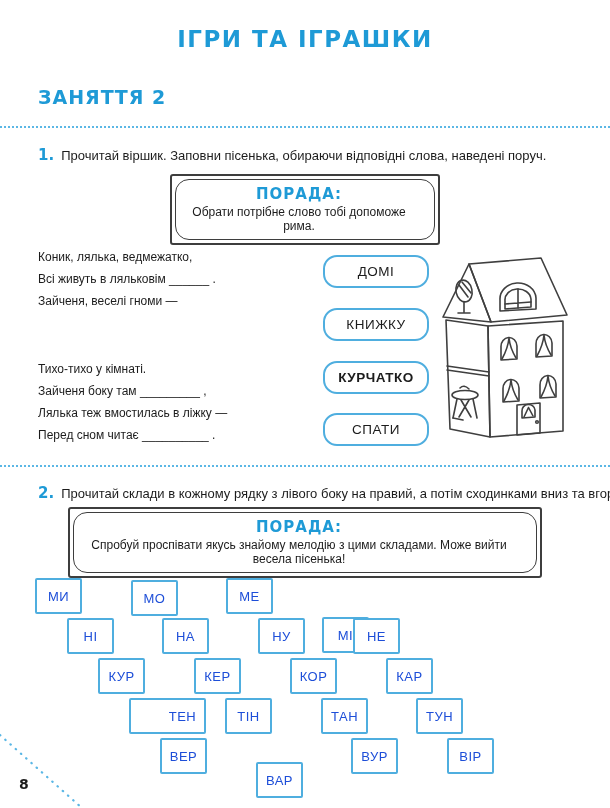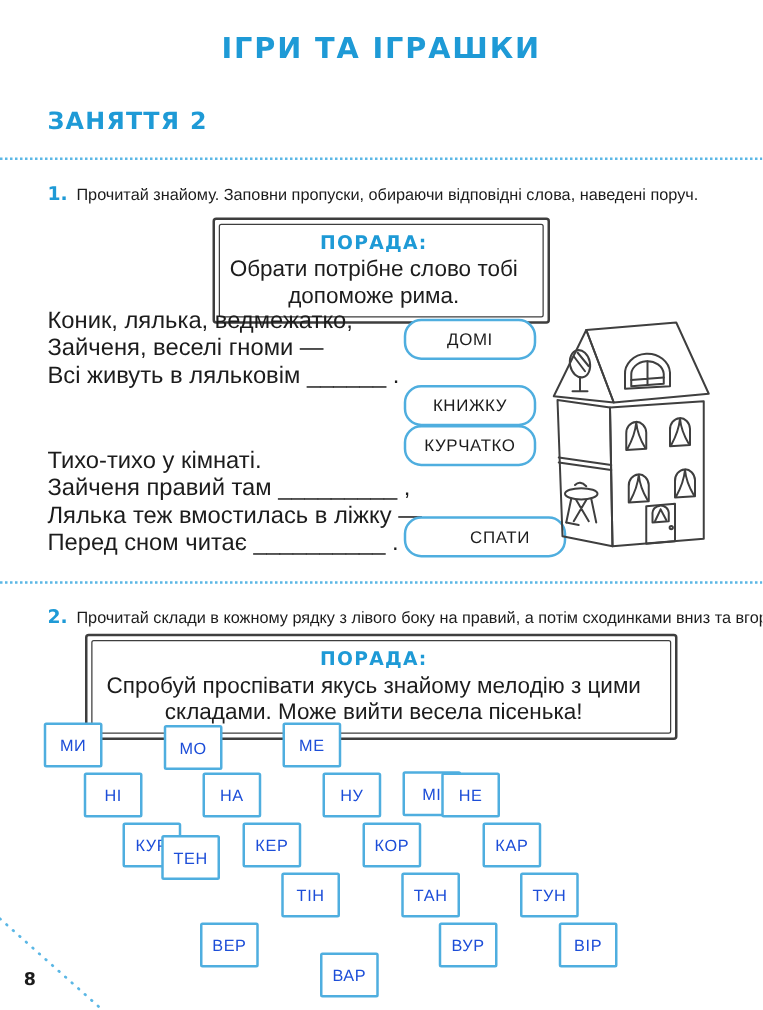--- a/index.html
+++ b/index.html
@@ -13,25 +13,25 @@
   .lesson-title{position:absolute;top:86px;left:38px;font-size:19px;letter-spacing:1px;}
   .dotted-sep{position:absolute;left:0;width:610px;height:0;border-top:2px dotted #5bb7e5;}
   .sep1{top:126px;} .sep2{top:465px;}
   .instruction{position:absolute;left:38px;font-size:13px;color:#1c1c1c;white-space:nowrap;}
   .instr1{top:146px;} .instr2{top:484px;}
   .instruction .num{font-family:"DejaVu Sans", sans-serif;font-weight:bold;color:#1e9ad6;
     font-size:15px;margin-right:7px;}
   .tipbox{position:absolute;border:2px solid #3e3e3e;border-radius:3px;padding:3px;background:#fff;}
   .tip1{left:170px;top:174px;width:260px;}
   .tip2{left:68px;top:507px;width:464px;}
-  .tipbox .inner{border:1.5px solid #3e3e3e;border-radius:2px;padding:5px 18px 6px 6px;text-align:center;}
+  .tipbox .inner{border:1.5px solid #3e3e3e;border-radius:14px;padding:5px 18px 6px 6px;text-align:center;}
   .tip-title{font-family:"DejaVu Sans", sans-serif;font-weight:bold;color:#1e9ad6;
     font-size:15px;letter-spacing:1px;}
-  .tip-text{font-size:18px;color:#1c1c1c;margin-top:2px;}
-  .poem{position:absolute;left:38px;font-size:19px;line-height:22px;color:#1c1c1c;white-space:nowrap;}
+  .tip-text{font-size:12px;color:#1c1c1c;margin-top:2px;}
+  .poem{position:absolute;left:38px;font-size:12px;line-height:22px;color:#1c1c1c;white-space:nowrap;}
   .stanza1{top:246px;} .stanza2{top:358px;}
   .poem p{margin:0;}
   .word-box{position:absolute;left:323px;width:102px;height:29px;border:2px solid #4faedf;
     border-radius:14px;display:flex;align-items:center;justify-content:center;
     font-size:13.5px;letter-spacing:0.5px;color:#1c1c1c;background:#fff;}
   .syl-box{position:absolute;width:43px;height:32px;border:2px solid #4faedf;border-radius:2px;
     display:flex;align-items:center;justify-content:center;font-size:13px;letter-spacing:0.5px;
     color:#1d4ed8;background:#fff;}
   .page-number{position:absolute;left:19px;top:776px;font-family:"DejaVu Sans", sans-serif;
     font-weight:bold;font-size:14px;color:#1c1c1c;}
@@ -42,46 +42,46 @@
 <body>
 
 <div class="page">
 
   <div class="page-title hand">ІГРИ ТА ІГРАШКИ</div>
   <div class="lesson-title hand">ЗАНЯТТЯ 2</div>
 
   <div class="dotted-sep sep1"></div>
 
   <div class="instruction instr1">
-    <span class="num">1.</span><span>Прочитай знайому. Заповни пропуски, обираючи відповідні слова, наведені поруч.</span>
+    <span class="num">1.</span><span>Прочитай віршик. Заповни пісенька, обираючи відповідні слова, наведені поруч.</span>
   </div>
 
   <div class="tipbox tip1">
     <div class="inner">
       <div class="tip-title">ПОРАДА:</div>
       <div class="tip-text">Обрати потрібне слово тобі допоможе рима.</div>
     </div>
   </div>
 
   <div class="poem stanza1">
     <p>Коник, лялька, ведмежатко,</p>
+    <p>Всі живуть в ляльковім ______ .</p>
     <p>Зайченя, веселі гноми —</p>
-    <p>Всі живуть в ляльковім ______ .</p>
   </div>
   <div class="poem stanza2">
     <p>Тихо-тихо у кімнаті.</p>
-    <p>Зайченя правий там _________ ,</p>
+    <p>Зайченя боку там _________ ,</p>
     <p>Лялька теж вмостилась в ліжку —</p>
     <p>Перед сном читає __________ .</p>
   </div>
 
   <div class="word-box" style="top:255px;">ДОМІ</div>
   <div class="word-box" style="top:308px;">КНИЖКУ</div>
-  <div class="word-box" style="top:340px;">КУРЧАТКО</div>
-  <div class="word-box" style="top:413px;padding-left:24px;">СПАТИ</div>
+  <div class="word-box" style="top:361px;font-weight:bold;">КУРЧАТКО</div>
+  <div class="word-box" style="top:413px;">СПАТИ</div>
 
   <svg class="house" width="172" height="220" viewBox="0 0 172 220">
     <g fill="none" stroke="#3f3f3f" stroke-width="1.6" stroke-linejoin="round" stroke-linecap="round">
 
       <path d="M36,22 L108,16 L134,73 L58,80 Z"></path>
       <path d="M36,22 L10,75 L58,80 Z"></path>
 
       <ellipse cx="31" cy="49" rx="8" ry="11" transform="rotate(-12 31 49)"></ellipse>
       <path d="M26,43 L35,55 M29,40 L38,51"></path>
       <path d="M31,60 L31,70 M25,71 L37,71"></path>
@@ -140,21 +140,21 @@
   <div class="syl-box" style="left:67px;top:618px;">НІ</div>
   <div class="syl-box" style="left:162px;top:618px;">НА</div>
   <div class="syl-box" style="left:258px;top:618px;">НУ</div>
   <div class="syl-box" style="left:353px;top:618px;">НЕ</div>
 
   <div class="syl-box" style="left:98px;top:658px;">КУР</div>
   <div class="syl-box" style="left:194px;top:658px;">КЕР</div>
   <div class="syl-box" style="left:290px;top:658px;">КОР</div>
   <div class="syl-box" style="left:386px;top:658px;">КАР</div>
 
-  <div class="syl-box" style="left:129px;top:668px;">ТЕН</div>
+  <div class="syl-box" style="left:129px;top:698px;padding-left:30px;">ТЕН</div>
   <div class="syl-box" style="left:225px;top:698px;">ТІН</div>
   <div class="syl-box" style="left:321px;top:698px;">ТАН</div>
   <div class="syl-box" style="left:416px;top:698px;">ТУН</div>
 
   <div class="syl-box" style="left:160px;top:738px;">ВЕР</div>
   <div class="syl-box" style="left:256px;top:738px;margin-top:24px;">ВАР</div>
   <div class="syl-box" style="left:351px;top:738px;">ВУР</div>
   <div class="syl-box" style="left:447px;top:738px;">ВІР</div>
 
   <svg class="corner-dots" width="90" height="78" viewBox="0 0 90 78">

